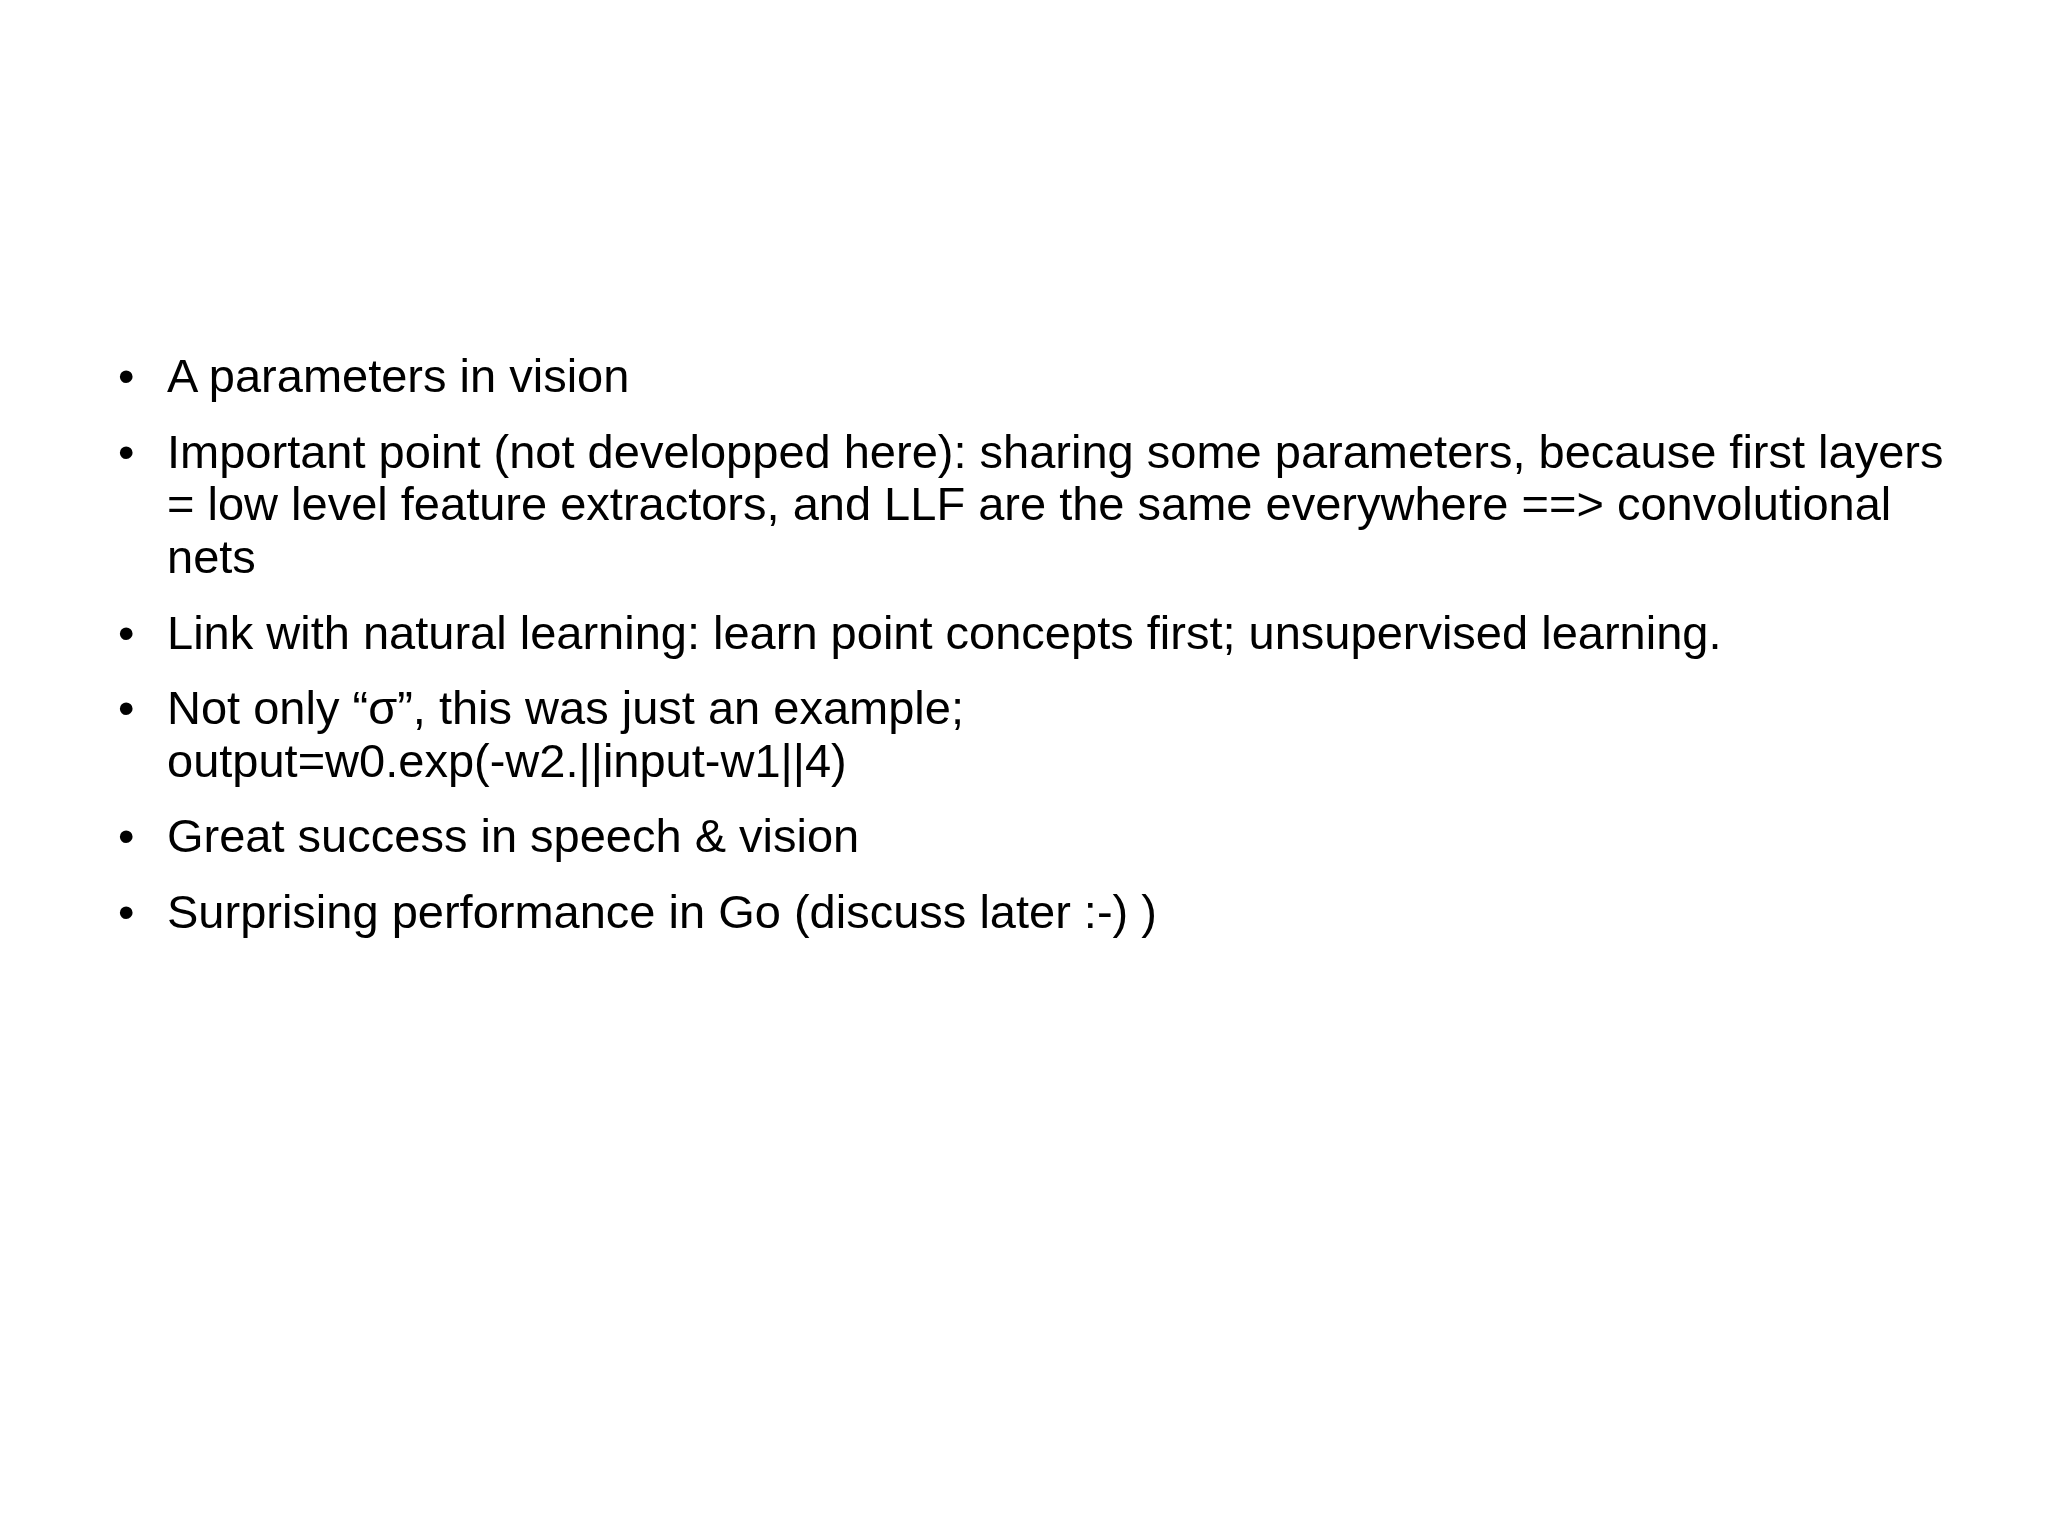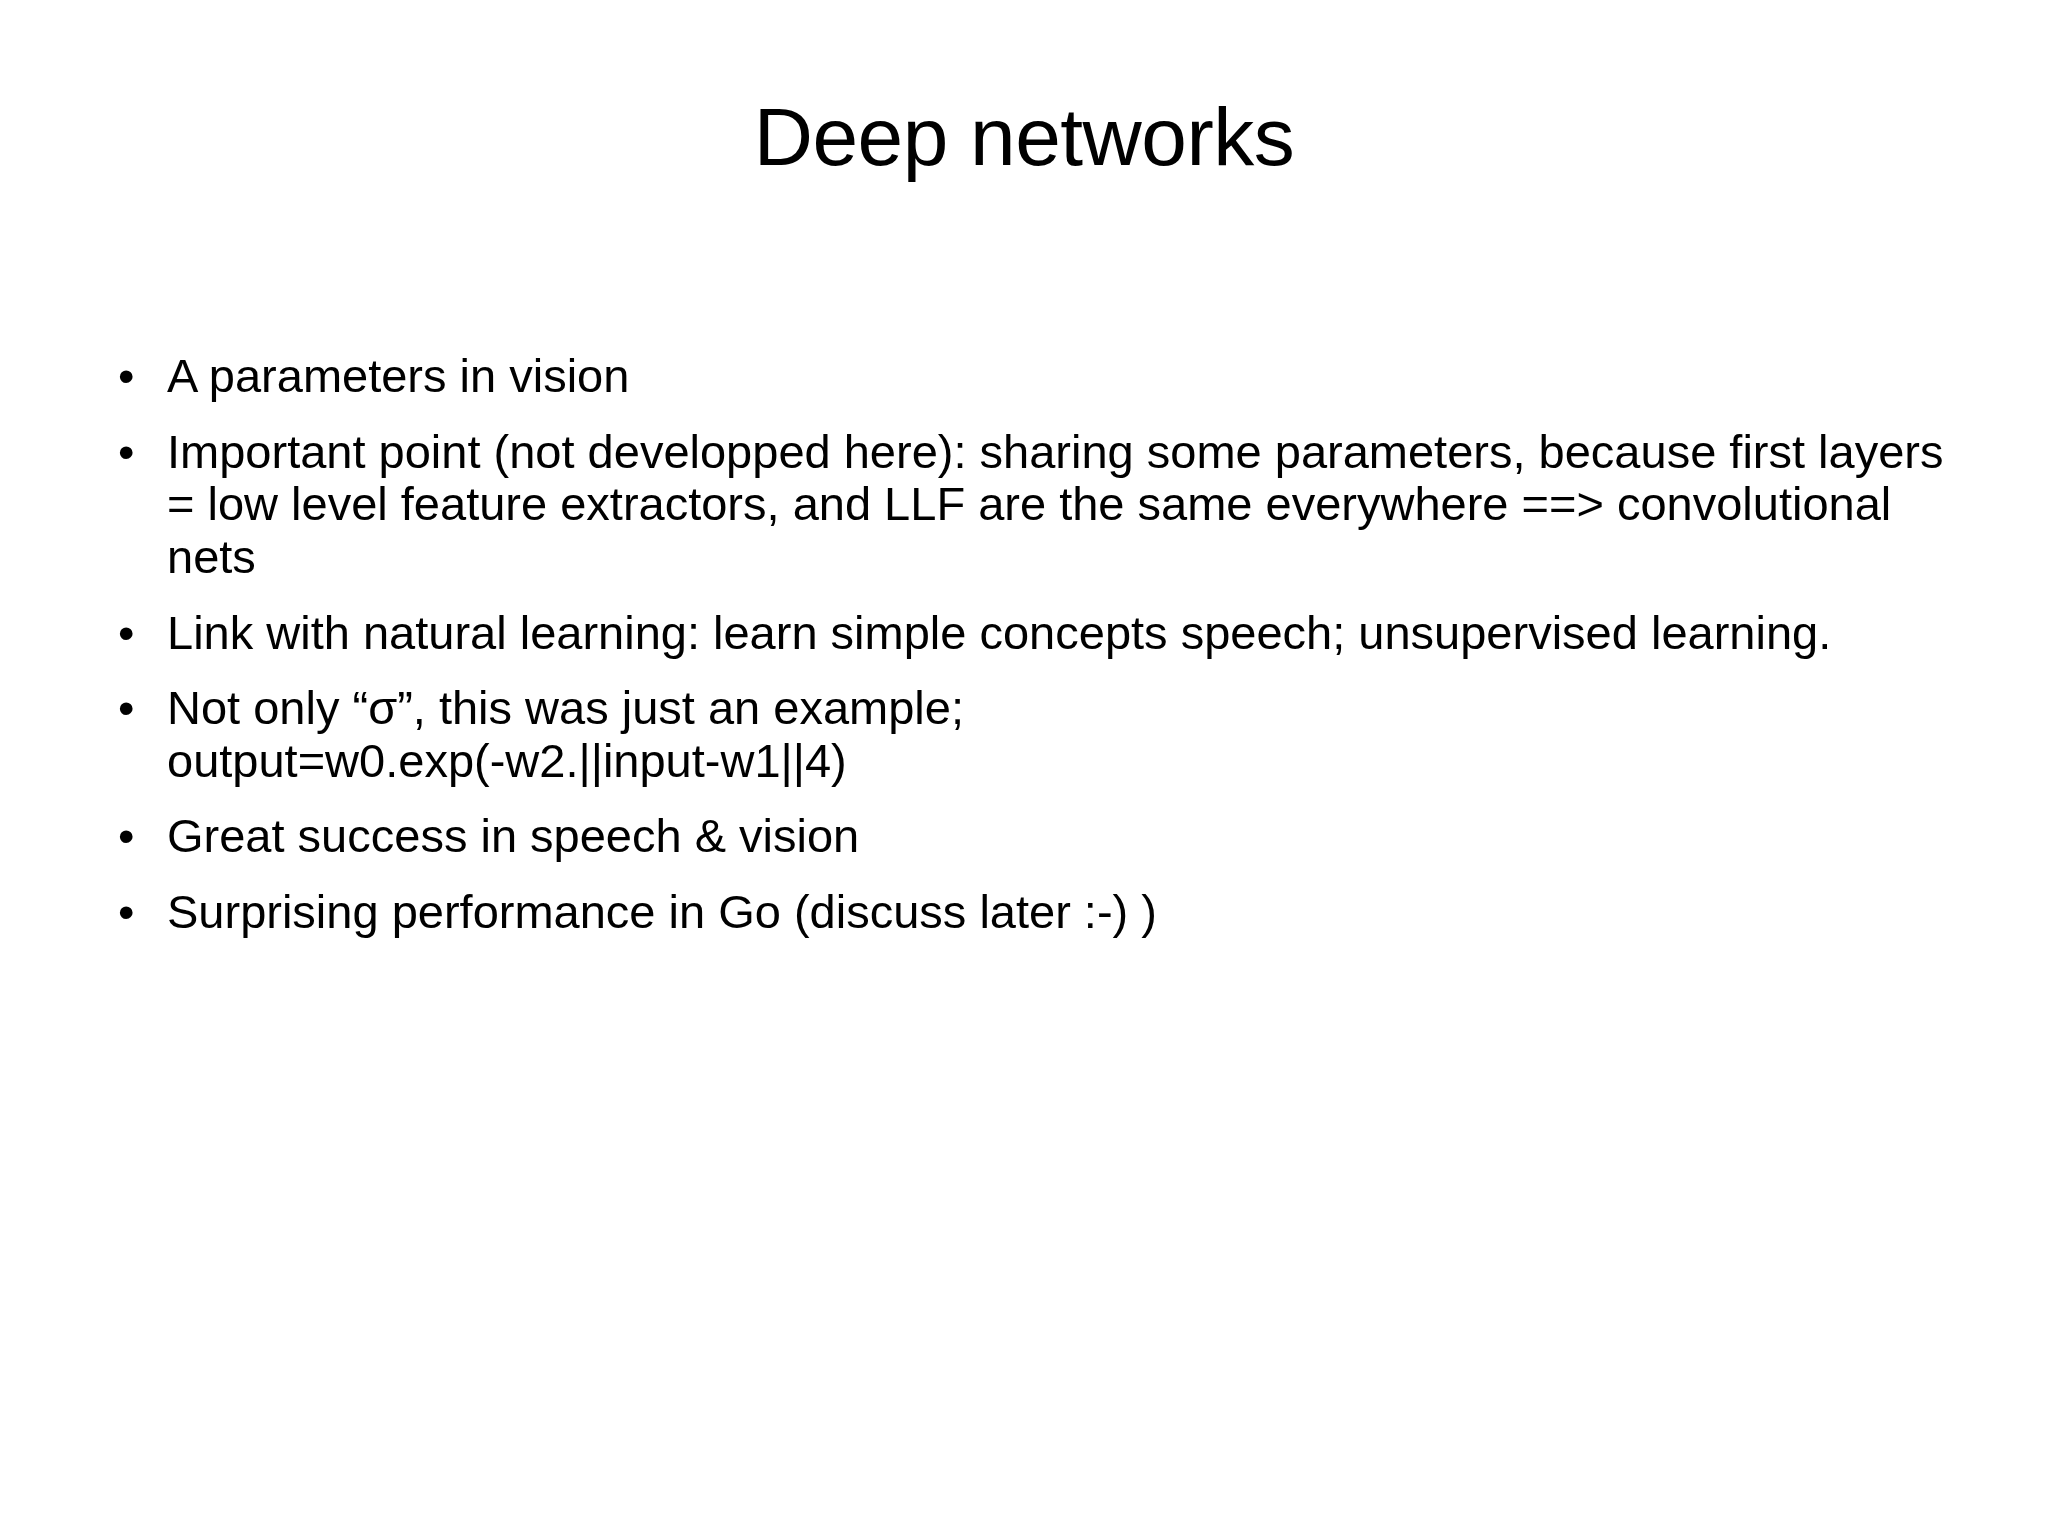--- a/index.html
+++ b/index.html
@@ -75,38 +75,37 @@
   .bullet-text {
     display: block;
     white-space: pre-line;
   }
 </style>
 </head>
 <body>
 
 <div class="slide">
 
-  <div class="slide-title">Deep networks</div>
 
   <div class="body-block">
     <ul class="bullet-list">
 
       <li class="bullet-item">
         <span class="bullet-dot">•</span>
         <span class="bullet-text">A parameters in vision</span>
       </li>
 
       <li class="bullet-item">
         <span class="bullet-dot">•</span>
         <span class="bullet-text">Important point (not developped here): sharing some parameters, because first layers = low level feature extractors, and LLF are the same everywhere ==&gt; convolutional nets</span>
       </li>
 
       <li class="bullet-item">
         <span class="bullet-dot">•</span>
-        <span class="bullet-text">Link with natural learning: learn simple concepts speech; unsupervised learning.</span>
+        <span class="bullet-text">Link with natural learning: learn point concepts first; unsupervised learning.</span>
       </li>
 
       <li class="bullet-item">
         <span class="bullet-dot">•</span>
         <span class="bullet-text">Not only “σ”, this was just an example;
 output=w0.exp(-w2.||input-w1||4)</span>
       </li>
 
       <li class="bullet-item">
         <span class="bullet-dot">•</span>

